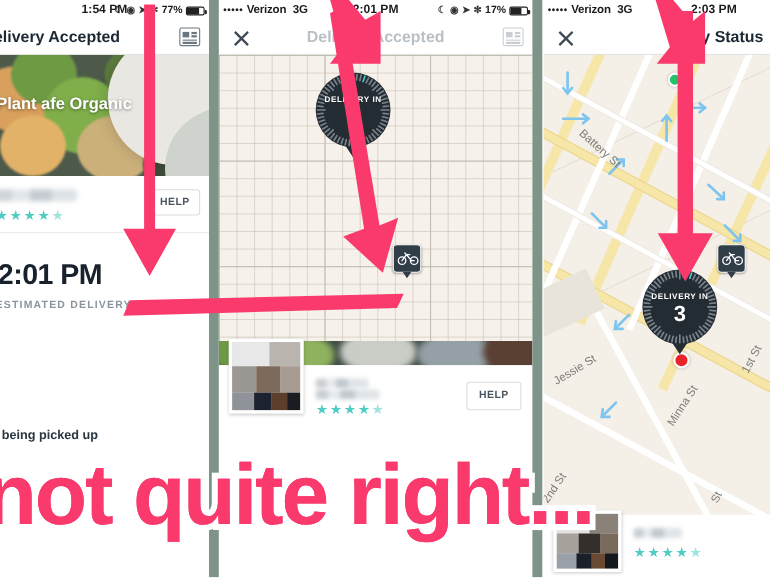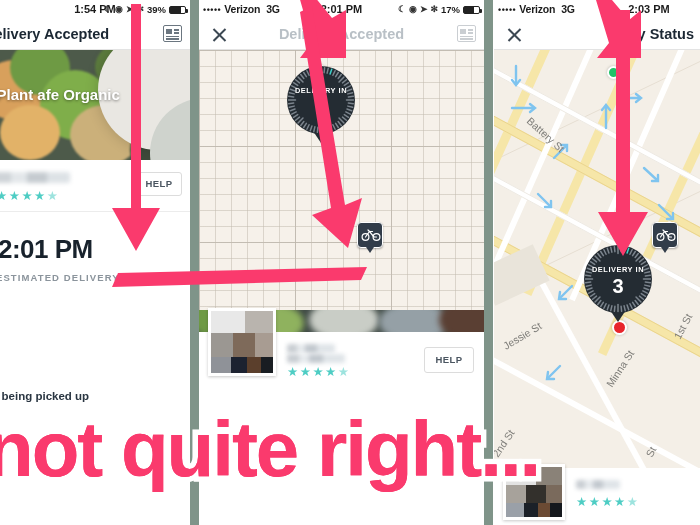--- a/index.html
+++ b/index.html
@@ -155,21 +155,21 @@
     <div class="statusbar">
       <div class="sb-left">
         <span class="sb-dots"></span><span class="sb-carrier"></span><span class="sb-3g"></span>
       </div>
       <div class="sb-time">1:54 PM</div>
       <div class="sb-right">
         <span class="sb-ico">☾</span>
         <span class="sb-ico">◉</span>
         <span class="sb-ico">➤</span>
         <span class="sb-ico">✻</span>
-        <span>39%</span>
+        <span>77%</span>
         <span class="batt">
             <i style="width:71%"></i>
           </span>
       </div>
     </div>
 
     <div class="navbar">
       <div class="nav-title">Delivery Accepted</div>
       <div class="nav-receipt">
         <i></i>

